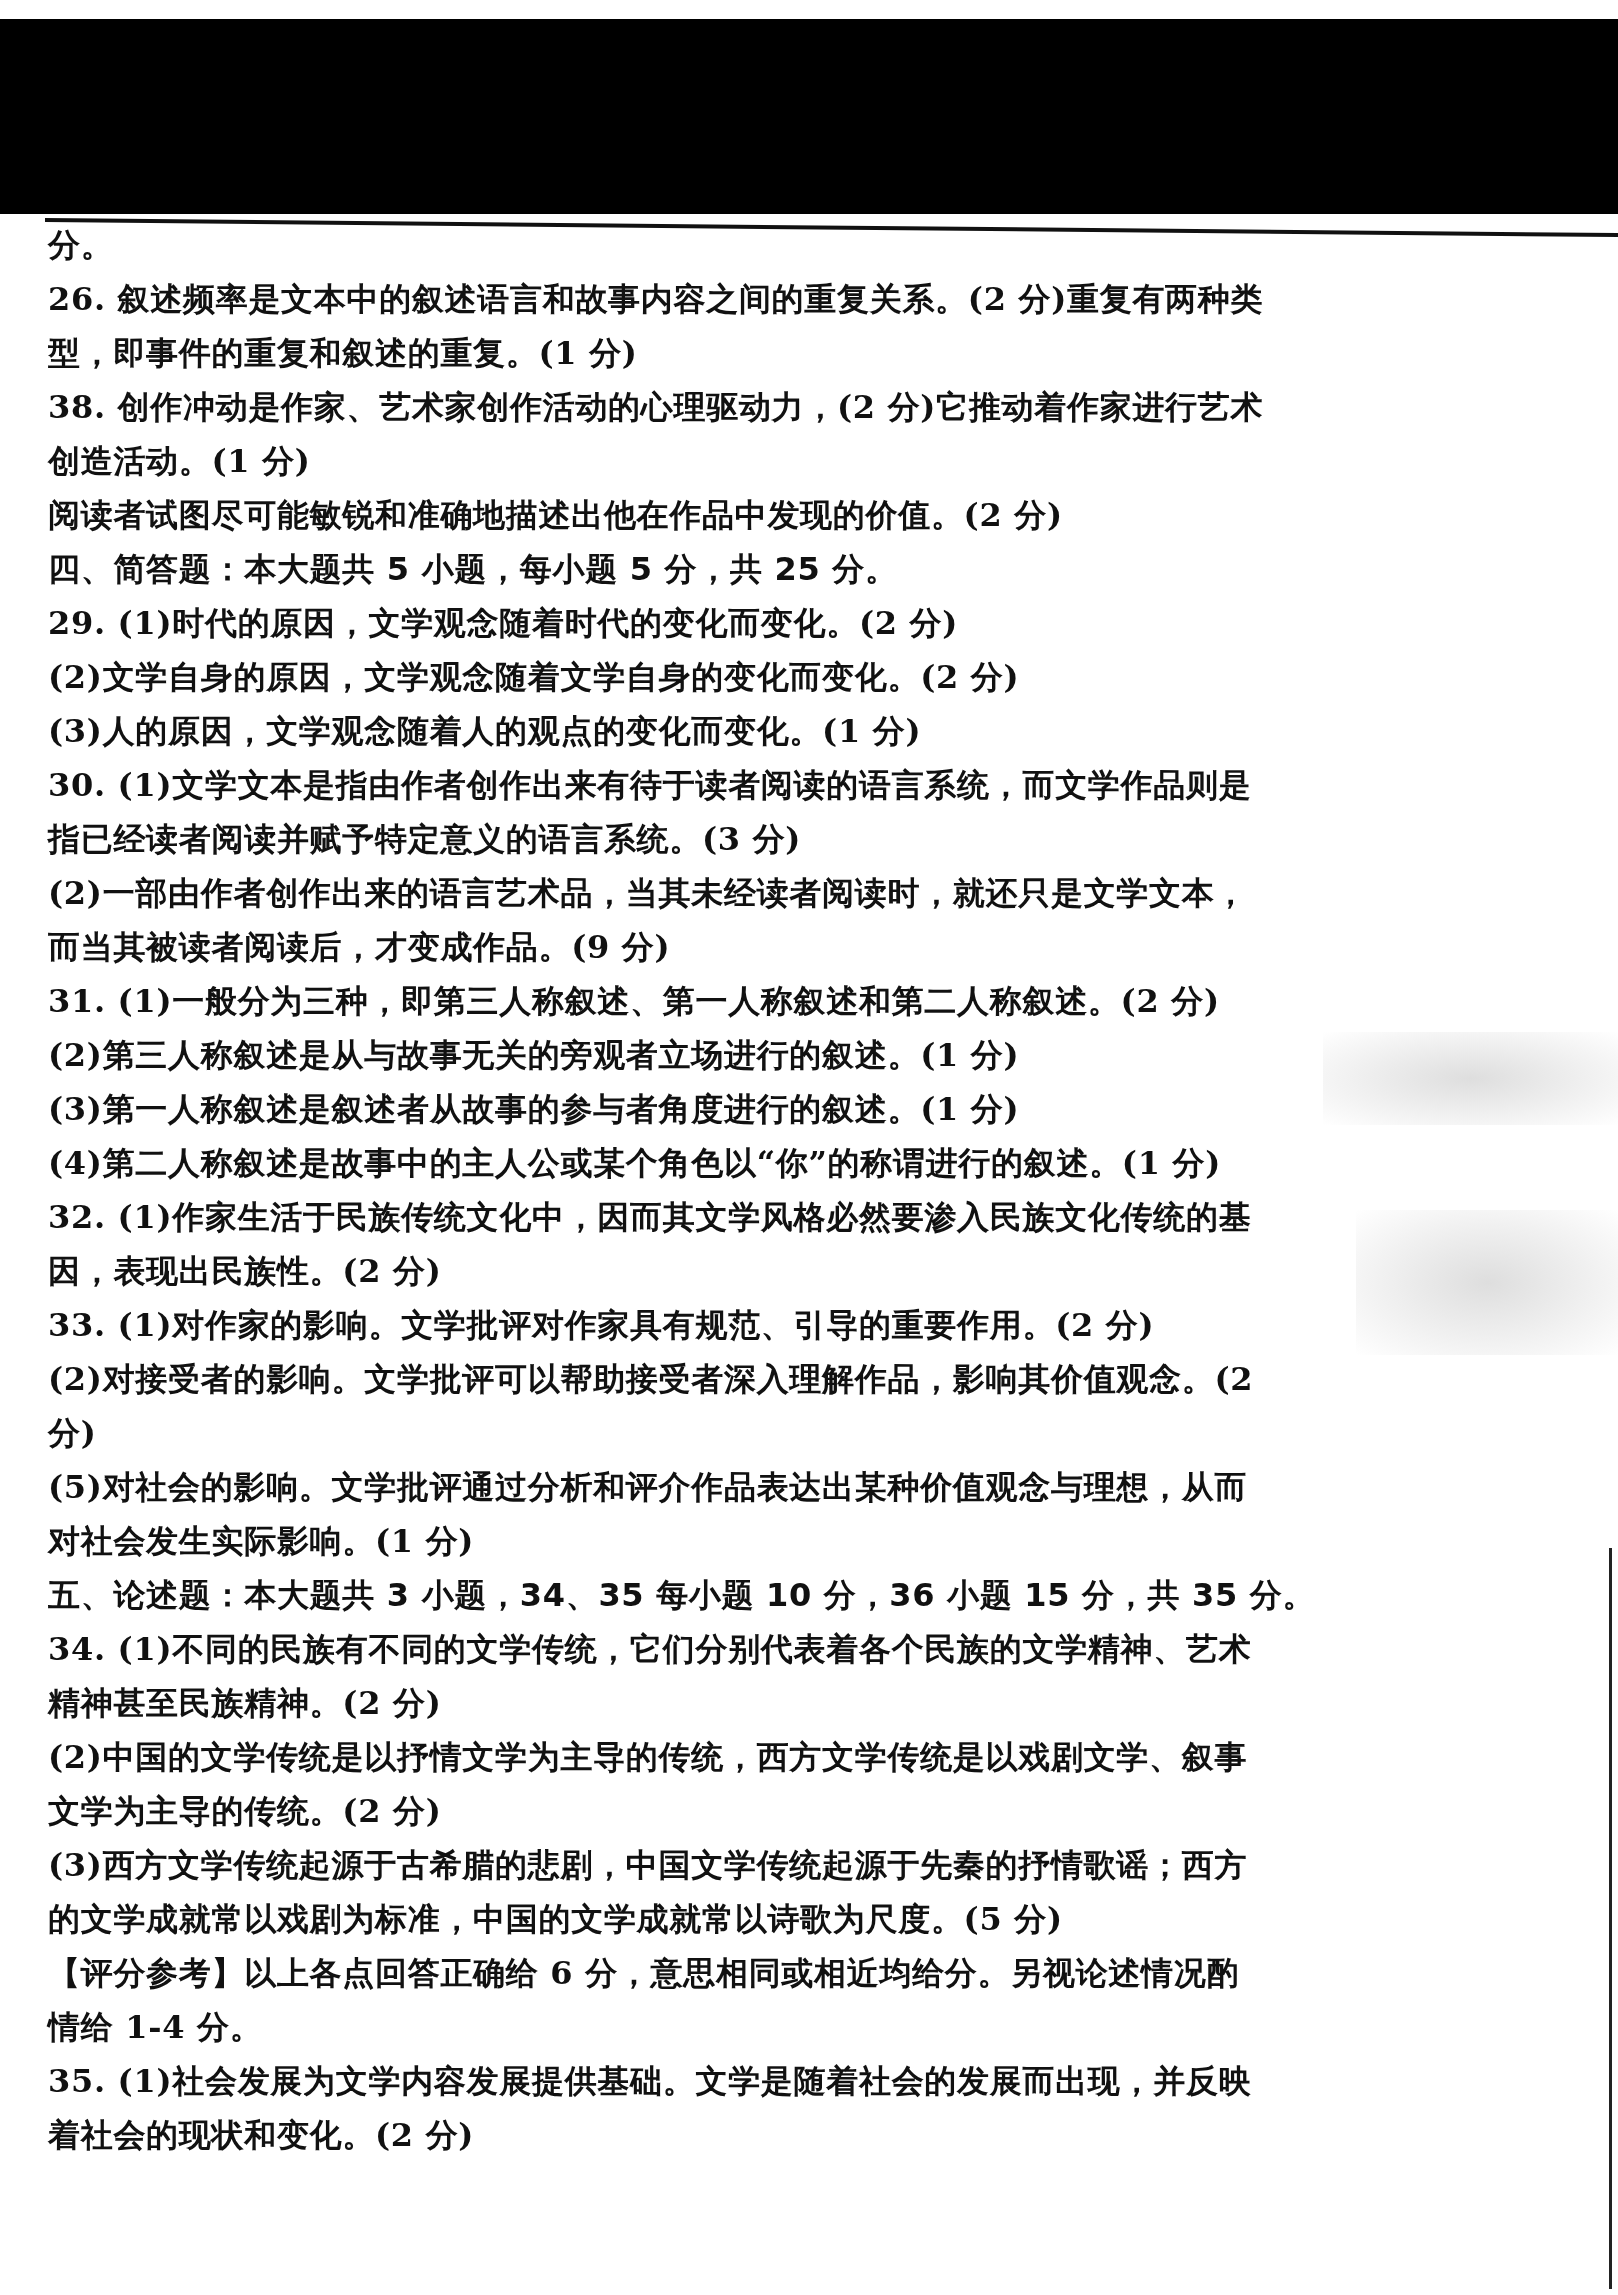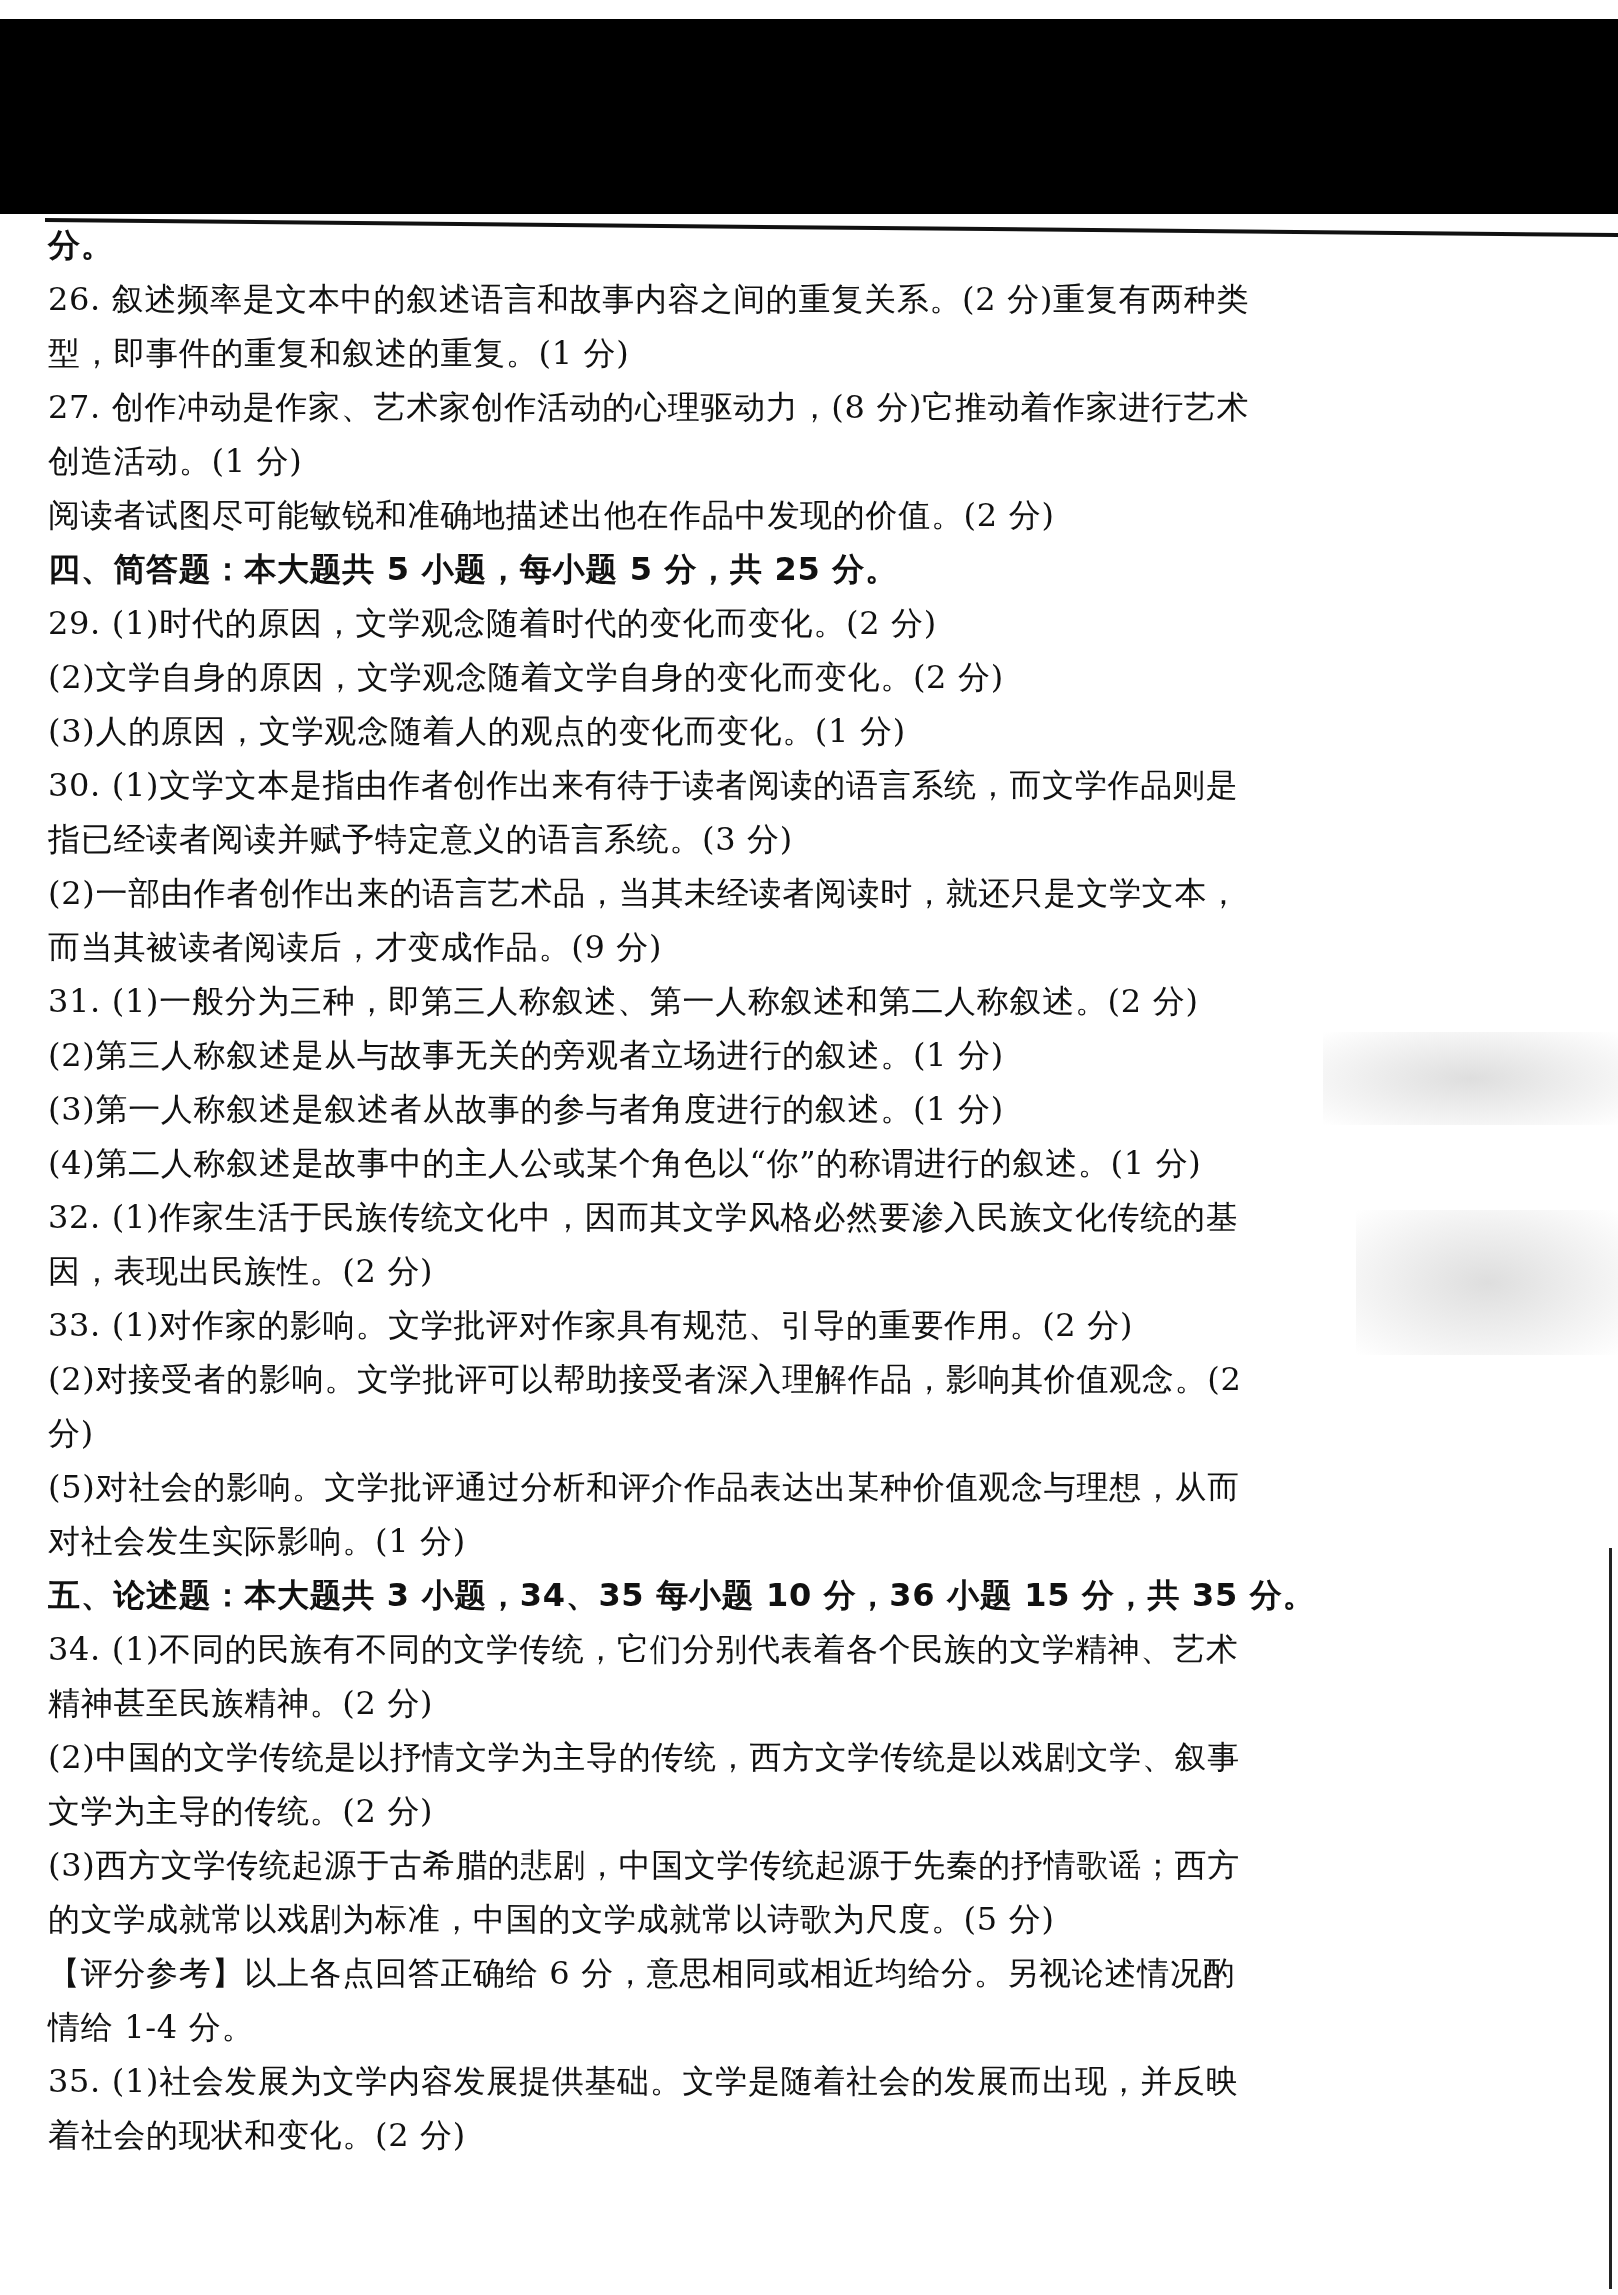--- a/index.html
+++ b/index.html
@@ -3,42 +3,42 @@
 <meta charset="utf-8">
 <style>
   html, body { margin: 0; padding: 0; background: #ffffff; }
   body { width: 1618px; height: 2295px; position: relative; overflow: hidden;
          font-family: "DejaVu Serif", "Liberation Serif", serif; color: #111; }
   .top-white { position: absolute; left: 0; top: 0; width: 1618px; height: 18.5px; background: #fff; }
   .redaction { position: absolute; left: 0; top: 18.5px; width: 1618px; height: 195px; background: #000; }
   .rule { position: absolute; left: 45px; top: 218px; width: 1581px; height: 4px; background: #111;
           transform-origin: left center; transform: rotate(0.55deg); }
   .content { position: absolute; left: 48px; top: 218px; width: 1534px; }
-  .line { font-size: 32px; line-height: 54px; height: 54px; white-space: nowrap; letter-spacing: 0.7px; }
+  .line { font-size: 32px; line-height: 54px; height: 54px; white-space: nowrap; letter-spacing: 0.7px; font-weight: bold; }
   .heading { font-weight: bold; font-family: "DejaVu Sans", "Liberation Sans", sans-serif; }
   .right-bar { position: absolute; left: 1609px; width: 2.6px; background: #222; }
   .smudge { position: absolute; background: radial-gradient(ellipse at center, rgba(160,160,160,0.35), rgba(255,255,255,0)); }
 </style>
 </head>
 <body>
 
 <div class="top-white"></div>
 <div class="redaction"></div>
 <div class="rule"></div>
 
 <div class="smudge" style="left:1323px; top:1032px; width:296px; height:93px;"></div>
 <div class="smudge" style="left:1356px; top:1210px; width:263px; height:145px;"></div>
 
 <div class="right-bar" style="top:1548px; height:741px;"></div>
 
 <div class="content">
   <div class="line heading">分。</div>
   <div class="line">26. 叙述频率是文本中的叙述语言和故事内容之间的重复关系。(2 分)重复有两种类</div>
   <div class="line">型，即事件的重复和叙述的重复。(1 分)</div>
-  <div class="line">27. 创作冲动是作家、艺术家创作活动的心理驱动力，(8 分)它推动着作家进行艺术</div>
+  <div class="line">38. 创作冲动是作家、艺术家创作活动的心理驱动力，(2 分)它推动着作家进行艺术</div>
   <div class="line">创造活动。(1 分)</div>
   <div class="line">阅读者试图尽可能敏锐和准确地描述出他在作品中发现的价值。(2 分)</div>
   <div class="line heading">四、简答题：本大题共 5 小题，每小题 5 分，共 25 分。</div>
   <div class="line">29. (1)时代的原因，文学观念随着时代的变化而变化。(2 分)</div>
   <div class="line">(2)文学自身的原因，文学观念随着文学自身的变化而变化。(2 分)</div>
   <div class="line">(3)人的原因，文学观念随着人的观点的变化而变化。(1 分)</div>
   <div class="line">30. (1)文学文本是指由作者创作出来有待于读者阅读的语言系统，而文学作品则是</div>
   <div class="line">指已经读者阅读并赋予特定意义的语言系统。(3 分)</div>
   <div class="line">(2)一部由作者创作出来的语言艺术品，当其未经读者阅读时，就还只是文学文本，</div>
   <div class="line">而当其被读者阅读后，才变成作品。(9 分)</div>

